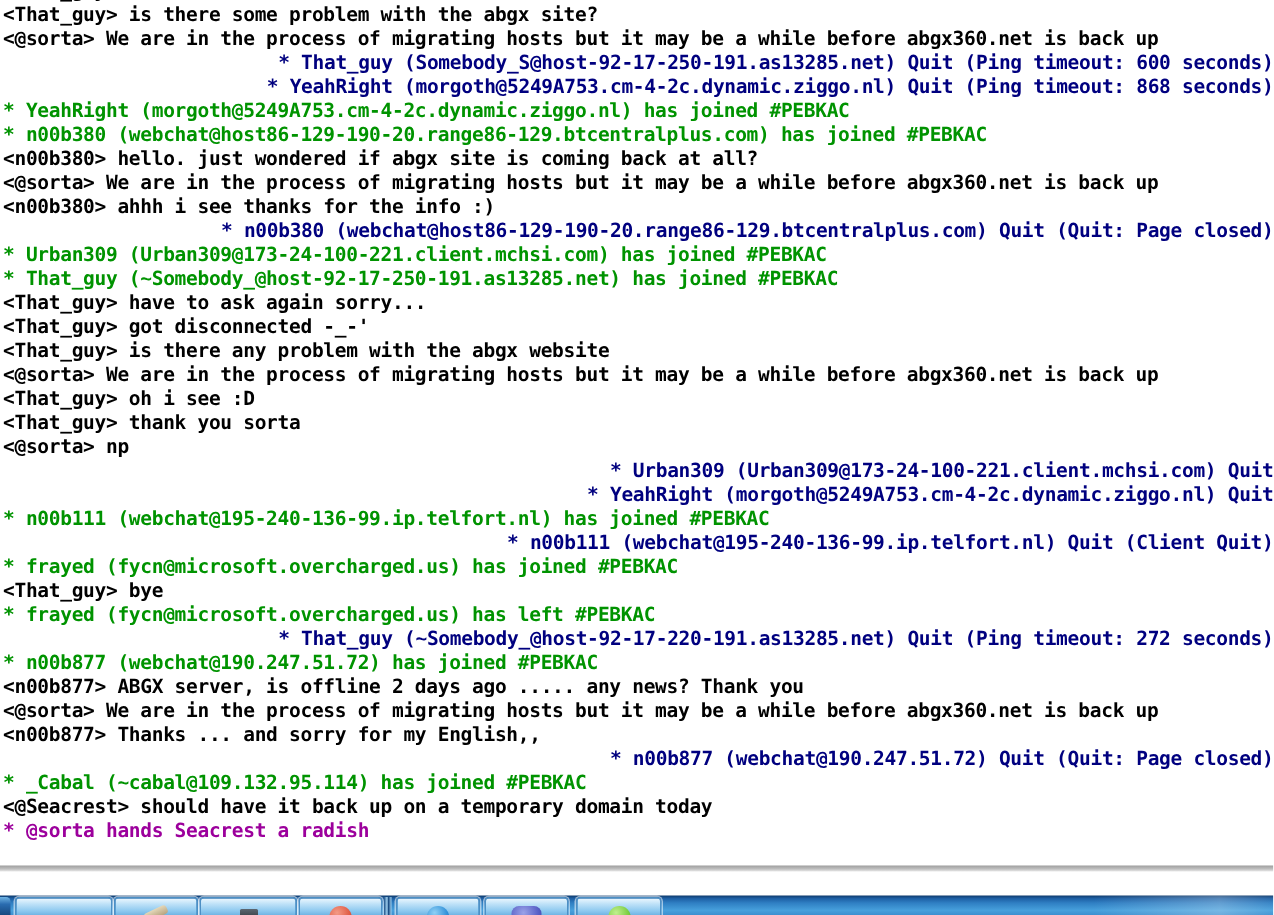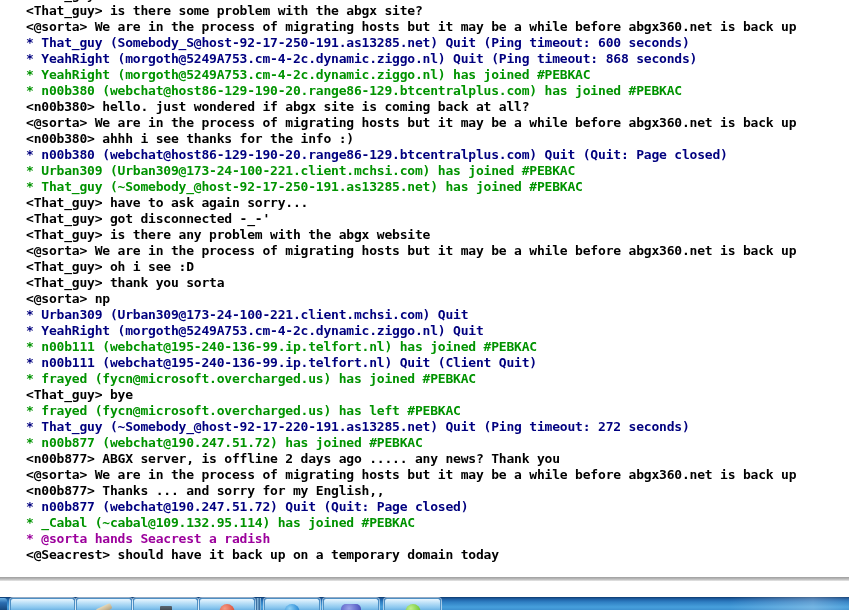--- a/index.html
+++ b/index.html
@@ -1,24 +1,24 @@
 <!DOCTYPE html>
 <html style="--c-msg: #000000; --c-join: #009300; --c-quit: #00007F; --c-action: #9C009C;"><head>
 <meta charset="utf-8">
 <style>
   html,body{margin:0;padding:0;background:#fff;}
   #screen{position:relative;width:849px;height:610px;overflow:hidden;background:#fff;
     font-family:"DejaVu Sans Mono",monospace;}
   .chat{position:absolute;top:0;left:2px;right:0;height:578px;overflow:hidden;}
   .chat-inner{margin-top:-13px;}
   .line{height:16px;line-height:16px;font-size:13px;font-weight:bold;white-space:pre;
-    letter-spacing:-0.2px;margin-left:24px;}
+    letter-spacing:-0.2px;}
   .line.msg{color:var(--c-msg,#000);}
   .line.join{color:var(--c-join,#009300);}
-  .line.quit{color:var(--c-quit,#00007F);}
+  .line.quit{color:var(--c-quit,#00007F);text-align:right;}
   .line.action{color:var(--c-action,#9C009C);}
   .win-border{position:absolute;left:0;top:577px;width:849px;height:4px;
     background:linear-gradient(180deg,#9e9e9e 0,#bdbdbd 55%,#e8e8e8 100%);}
   
   .taskbar{position:absolute;left:0;top:597px;width:849px;height:13px;
     background:linear-gradient(180deg,#0e3a6c 0,#1d5fa4 2px,#2f7fc3 5px,#47a0dc 10px,#3c90d0 13px);}
   .taskbar .shine{position:absolute;right:0;top:0;width:120px;height:13px;
     background:linear-gradient(90deg,rgba(255,255,255,0) 0,rgba(255,255,255,.25) 70%,rgba(255,255,255,.05) 100%);}
   .tb-sliver{position:absolute;left:0;top:1px;width:7px;height:12px;border-radius:0 3px 0 0;
     background:linear-gradient(180deg,#6fb4e4 0,#2a6cb0 40%,#17497f 100%);}
@@ -77,22 +77,22 @@
         <div class="line join">* frayed (fycn@microsoft.overcharged.us) has joined #PEBKAC</div>
         <div class="line msg">&lt;That_guy&gt; bye</div>
         <div class="line join">* frayed (fycn@microsoft.overcharged.us) has left #PEBKAC</div>
         <div class="line quit">* That_guy (~Somebody_@host-92-17-220-191.as13285.net) Quit (Ping timeout: 272 seconds)</div>
         <div class="line join">* n00b877 (webchat@190.247.51.72) has joined #PEBKAC</div>
         <div class="line msg">&lt;n00b877&gt; ABGX server, is offline 2 days ago ..... any news? Thank you</div>
         <div class="line msg">&lt;@sorta&gt; We are in the process of migrating hosts but it may be a while before abgx360.net is back up</div>
         <div class="line msg">&lt;n00b877&gt; Thanks ... and sorry for my English,,</div>
         <div class="line quit">* n00b877 (webchat@190.247.51.72) Quit (Quit: Page closed)</div>
         <div class="line join">* _Cabal (~cabal@109.132.95.114) has joined #PEBKAC</div>
+        <div class="line msg">&lt;@Seacrest&gt; should have it back up on a temporary domain today</div>
         <div class="line action">* @sorta hands Seacrest a radish</div>
-        <div class="line msg">&lt;@Seacrest&gt; should have it back up on a temporary domain today</div>
       </div>
   </div>
 
   <div class="win-border"></div>
 
   <div class="taskbar">
     <div class="shine"></div>
     <div class="tb-sliver"></div>
 
     <div class="tb-btn b1"></div>

